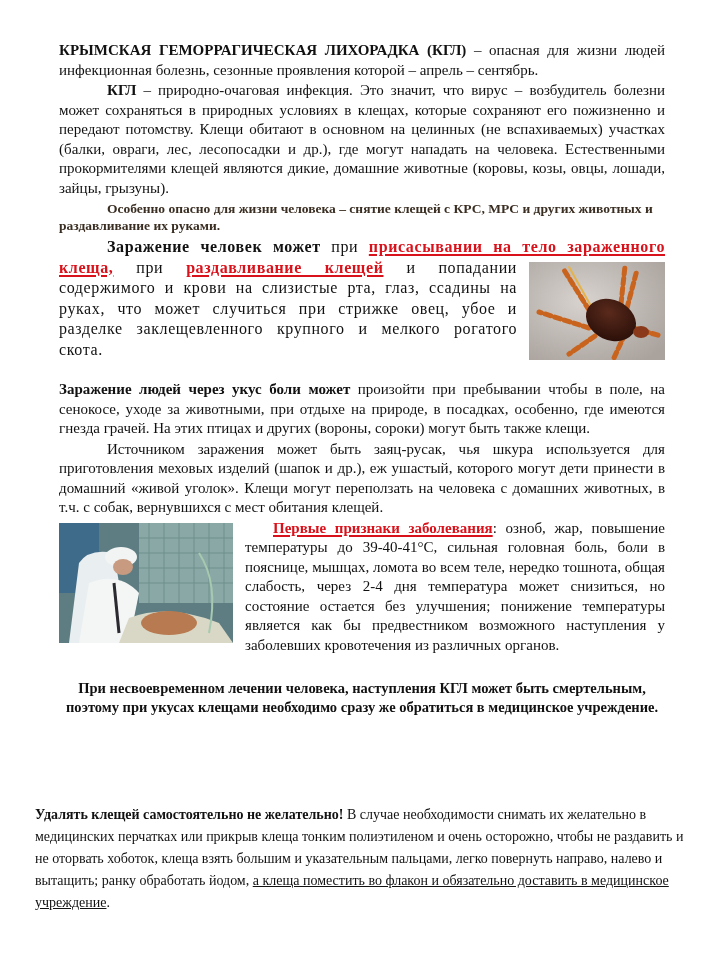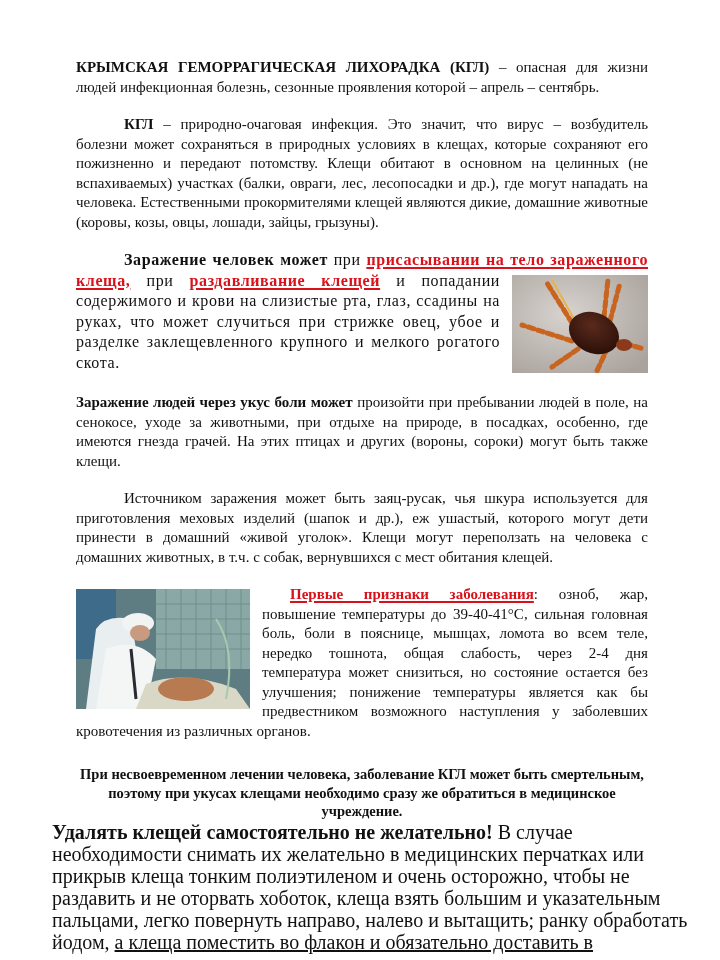--- a/index.html
+++ b/index.html
@@ -1,44 +1,45 @@
 <!DOCTYPE html>
 <html><head>
 <meta charset="utf-8">
 <style>
   html, body { margin: 0; padding: 0; background: #ffffff; }
   body { width: 720px; height: 960px; position: relative; overflow: hidden; font-family: "Liberation Serif", "DejaVu Serif", serif; color: #111; }
   .page { position: absolute; left: 58px; top: 40px; width: 608px; }
-  p { margin: 18px; }
+  p { margin: 1px; }
   .p { font-size: 15px; line-height: 19.5px; text-align: justify; }
   .indent { text-indent: 48px; }
   .b { font-weight: bold; }
   .red { color: #d9111a; font-weight: bold; text-decoration: underline; text-decoration-thickness: 2px; text-underline-offset: 2px; }
   .warn { font-size: 13.5px; line-height: 17px; font-weight: bold; color: #3a2e22; text-indent: 48px; margin-top: 2px; }
   .infect { font-size: 16px; line-height: 20.5px; letter-spacing: 0.6px; margin-top: 3px; }
   .wrapR { float: right; width: 136px; height: 98px; margin: 4px 0 0 12px; }
   .wrapL { float: left; width: 174px; height: 120px; margin: 4px 12px 0 0; }
   .photo { width: 100%; height: 100%; display: block; }
   .closing { font-size: 14.5px; line-height: 18.5px; font-weight: bold; text-align: center; margin-top: 24px; }
-  .final { position: absolute; left: 34px; top: 803px; width: 650px; font-size: 20px; line-height: 22px; }
+  .final { position: absolute; left: 34px; top: 803px; width: 650px; font-size: 14px; line-height: 22px; }
   .ul { text-decoration: underline; }
 </style>
 </head>
 <body>
 
 <div class="page">
 
   <p class="p">
     <span class="b">КРЫМСКАЯ ГЕМОРРАГИЧЕСКАЯ ЛИХОРАДКА (КГЛ)</span><span> – опасная для жизни людей инфекционная болезнь, сезонные проявления которой – апрель – сентябрь.</span>
   </p>
 
   <p class="p indent">
     <span class="b">КГЛ</span><span> – природно-очаговая инфекция. Это значит, что вирус – возбудитель болезни может сохраняться в природных условиях в клещах, которые сохраняют его пожизненно и передают потомству. Клещи обитают в основном на целинных (не вспахиваемых) участках (балки, овраги, лес, лесопосадки и др.), где могут нападать на человека. Естественными прокормителями клещей являются дикие, домашние животные (коровы, козы, овцы, лошади, зайцы, грызуны).</span>
   </p>
 
+  <p class="warn">Особенно опасно для жизни человека – снятие клещей с КРС, МРС и других животных и раздавливание их руками.</p>
 
   <p class="infect indent" style="text-align:justify;">
     <span class="b">Заражение человек может</span><span> при </span><span class="red">присасывании на тело зараженного клеща,</span><span> при </span><span class="wrapR" style="display:block;float:right;">
       <svg class="photo" viewBox="0 0 136 98" preserveAspectRatio="none">
         <defs>
           <radialGradient id="bgT" cx="40%" cy="40%" r="75%">
             <stop offset="0" stop-color="#d8d3cf"></stop>
             <stop offset="1" stop-color="#a9a29d"></stop>
           </radialGradient>
           <radialGradient id="body" cx="40%" cy="35%" r="70%">
@@ -57,21 +58,21 @@
           <path d="M96 72 L84 98" stroke="#c9641e" stroke-width="5" stroke-dasharray="6 4"></path>
           <path d="M104 66 L132 74" stroke="#c9641e" stroke-width="5" stroke-dasharray="6 4"></path>
         </g>
         <ellipse cx="82" cy="58" rx="26" ry="20" transform="rotate(25 82 58)" fill="url(#body)"></ellipse>
         <ellipse cx="112" cy="70" rx="8" ry="6" fill="#8a3a1a"></ellipse>
       </svg>
     </span><span class="red">раздавливание клещей</span><span> и попадании содержимого и крови на слизистые рта, глаз, ссадины на руках, что может случиться при стрижке овец, убое и разделке заклещевленного крупного и мелкого рогатого скота.</span>
   </p>
 
   <p class="p" style="margin-top:20px; clear:both;">
-    <span class="b">Заражение людей через укус боли может</span><span> произойти при пребывании людей в поле, на сенокосе, уходе за животными, при отдыхе на природе, в посадках, особенно, где имеются гнезда грачей. На этих птицах и других (вороны, сороки) могут быть также клещи.</span>
+    <span class="b">Заражение людей через укус боли может</span><span> произойти при пребывании чтобы в поле, на сенокосе, уходе за животными, при отдыхе на природе, в посадках, особенно, где имеются гнезда грачей. На этих птицах и других (вороны, сороки) могут быть также клещи.</span>
   </p>
 
   <p class="p indent">Источником заражения может быть заяц-русак, чья шкура используется для приготовления меховых изделий (шапок и др.), еж ушастый, которого могут дети принести в домашний «живой уголок». Клещи могут переползать на человека с домашних животных, в т.ч. с собак, вернувшихся с мест обитания клещей.</p>
 
   <p class="p indent" style="text-indent:28px;">
     <span class="red">Первые признаки заболевания</span><span class="wrapL" style="display:block;float:left;">
       <svg class="photo" viewBox="0 0 174 120" preserveAspectRatio="none">
         <rect width="174" height="120" fill="#5d7d83"></rect>
         <rect x="80" y="0" width="94" height="80" fill="#8aa9a6"></rect>
         <g stroke="#6f8f8c" stroke-width="1">
@@ -84,18 +85,18 @@
         <ellipse cx="64" cy="44" rx="10" ry="8" fill="#c89a80"></ellipse>
         <path d="M30 60 Q60 48 80 70 L70 120 L20 120 Z" fill="#f4f6f6"></path>
         <path d="M55 60 L60 110" stroke="#2a2a30" stroke-width="3"></path>
         <path d="M70 95 Q110 80 160 100 L174 120 L60 120 Z" fill="#d9d8c6"></path>
         <ellipse cx="110" cy="100" rx="28" ry="12" fill="#b87a50"></ellipse>
         <path d="M140 30 Q160 60 150 110" stroke="#a7c9b0" stroke-width="2" fill="none"></path>
       </svg>
     </span><span>: озноб, жар, повышение температуры до 39-40-41°С, сильная головная боль, боли в пояснице, мышцах, ломота во всем теле, нередко тошнота, общая слабость, через 2-4 дня температура может снизиться, но состояние остается без улучшения; понижение температуры является как бы предвестником возможного наступления у заболевших кровотечения из различных органов.</span>
   </p>
 
-  <p class="closing" style="clear:both;">При несвоевременном лечении человека, заболевание КГЛ может быть смертельным, поэтому при укусах клещами необходимо сразу же обратиться в медицинское учреждение.</p>
+  <p class="closing" style="clear:both;">При несвоевременном лечении человека, наступления КГЛ может быть смертельным, поэтому при укусах клещами необходимо сразу же обратиться в медицинское учреждение.</p>
 </div>
 
 <p class="final" style="text-align:left;">
   <span class="b">Удалять клещей самостоятельно не желательно!</span><span> В случае необходимости снимать их желательно  в медицинских перчатках или прикрыв клеща тонким полиэтиленом и очень осторожно, чтобы не раздавить и не оторвать хоботок, клеща взять большим и указательным пальцами, легко повернуть направо, налево и вытащить; ранку обработать йодом, </span><span class="ul">а клеща поместить во флакон и обязательно доставить в медицинское учреждение</span><span>.</span>
 </p>
 
 </body></html>

